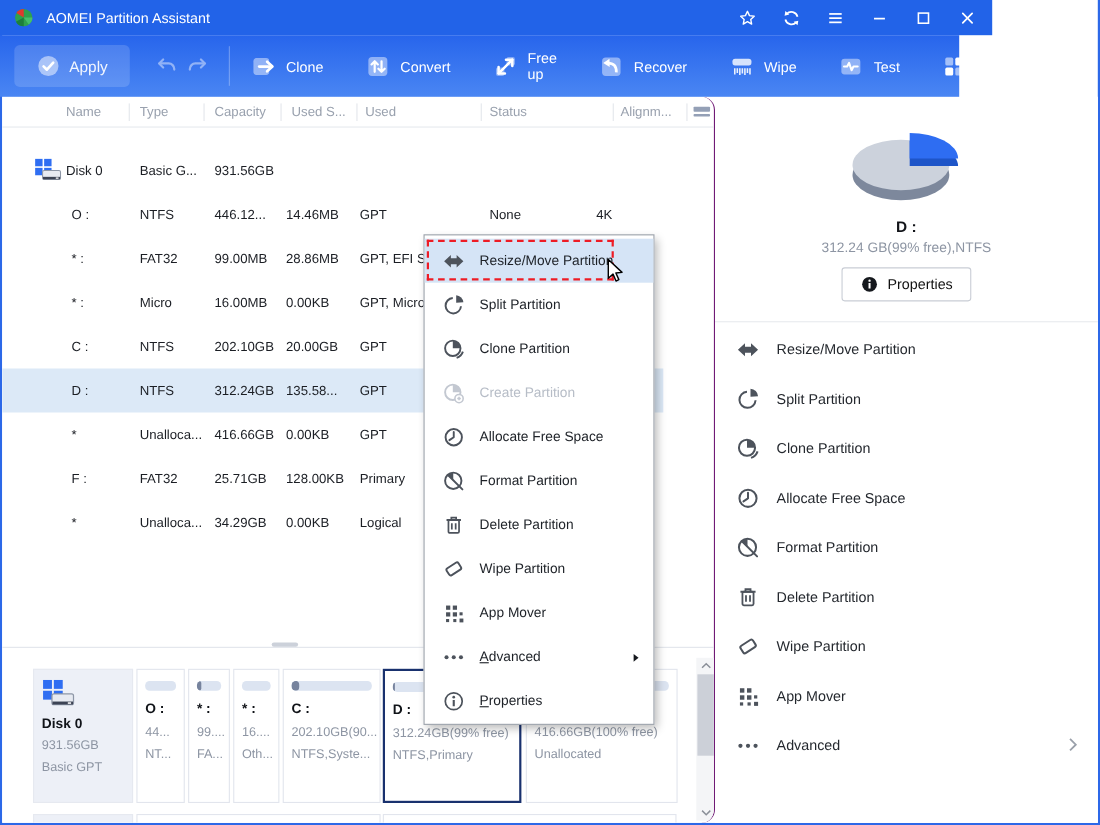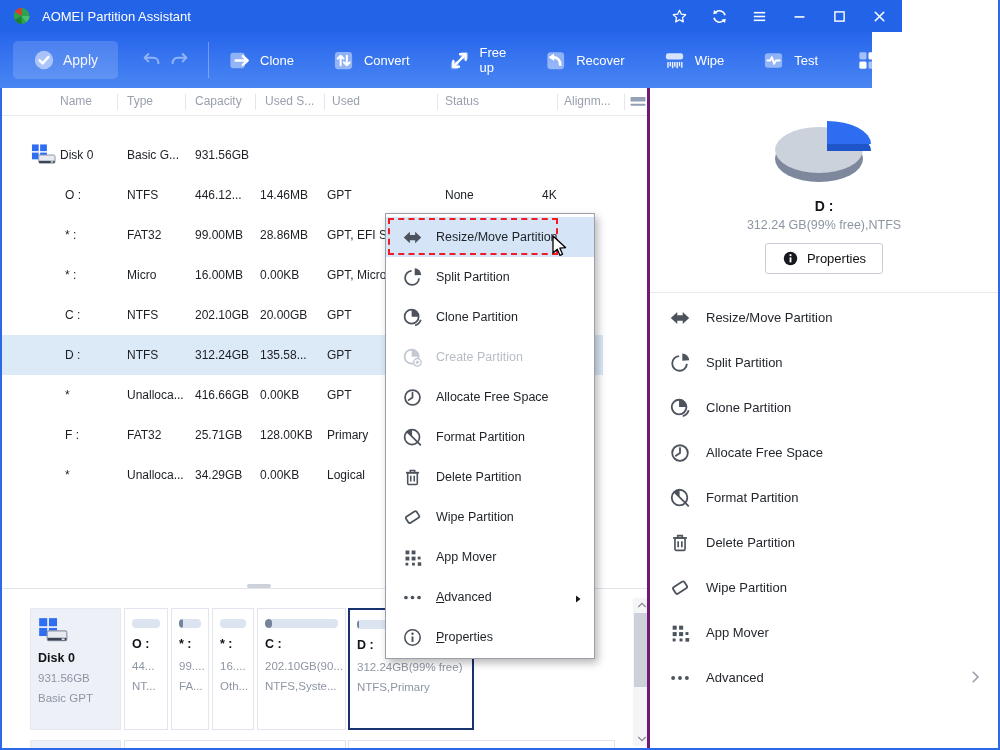--- a/index.html
+++ b/index.html
@@ -27,21 +27,21 @@
   .apply-btn svg { width:22px; height:22px; }
   .undo, .redo { position:absolute; top:17px; width:22px; height:22px; opacity:.45; }
   .undo { left:141px; } .redo { left:168px; }
   .tool-divider { position:absolute; left:208px; top:10px; width:1px; height:36px; background:rgba(255,255,255,.3); }
   .tool-buttons { position:absolute; left:228px; top:0; height:56px; display:flex; align-items:center; gap:38px; }
   .tool-button { display:flex; align-items:center; gap:9px; color:#fff; font-size:13px; cursor:default; }
   .tool-button .icon, .tool-button svg { width:23px; height:23px; display:inline-flex; }
 
   
   .main { position:absolute; left:0; top:88px; width:996px; height:660px; display:flex; background:#fff; }
-  .left-pane { position:relative; width:648px; height:660px; border-right:3px solid #701a75; overflow:hidden; }
+  .left-pane { position:relative; width:648px; height:660px; border-right:1px solid #701a75; overflow:hidden;border-radius:12px; }
   .right-pane { position:relative; flex:1; height:660px; background:#fff; }
 
   
   .thead { position:relative; height:28px; border-bottom:1px solid #e6e9ee; }
   .th { position:absolute; top:6px; font-size:12px; color:#99a1ae; white-space:nowrap; }
   .th-sep { position:absolute; top:6px; width:1px; height:16px; background:#e3e6ec; }
   .col-config { position:absolute; left:626px; top:4px; width:22px; height:20px; display:inline-flex; }
   .col-config svg { width:20px; height:20px; }
 
   
@@ -426,20 +426,28 @@
             <div class="dm-sub">NTFS,Syste...</div>
           </div>
           <div class="dm-block selected" style="left: 346px; width: 126px;">
             <div class="dm-bar">
               <span class="used" style="width: 2%;"></span>
             </div>
             <div class="dm-label">D :</div>
             <div class="dm-sub">312.24GB(99% free)</div>
             <div class="dm-sub">NTFS,Primary</div>
           </div>
+          <div class="dm-block" style="left: 476px; width: 138px;">
+            <div class="dm-bar">
+              <span class="used" style="width: 0%;"></span>
+            </div>
+            <div class="dm-label">* :</div>
+            <div class="dm-sub">416.66GB(100% free)</div>
+            <div class="dm-sub">Unallocated</div>
+          </div>
           <div class="dm-block diskinfo" style="left: 28px; width: 91px; top: 146px;"></div>
           <div class="dm-block" style="left: 122px; width: 222px; top: 146px;"></div>
           <div class="dm-block" style="left: 346px; width: 267px; top: 146px;"></div>
         </div>
 
       <div class="vscroll">
         <span class="vs-arrow vs-up">
             <svg viewBox="0 0 12 9">
               <path d="M1.5 7L6 2.5 10.5 7" fill="none" stroke="#8a8f98" stroke-width="1.6"></path>
             </svg>

